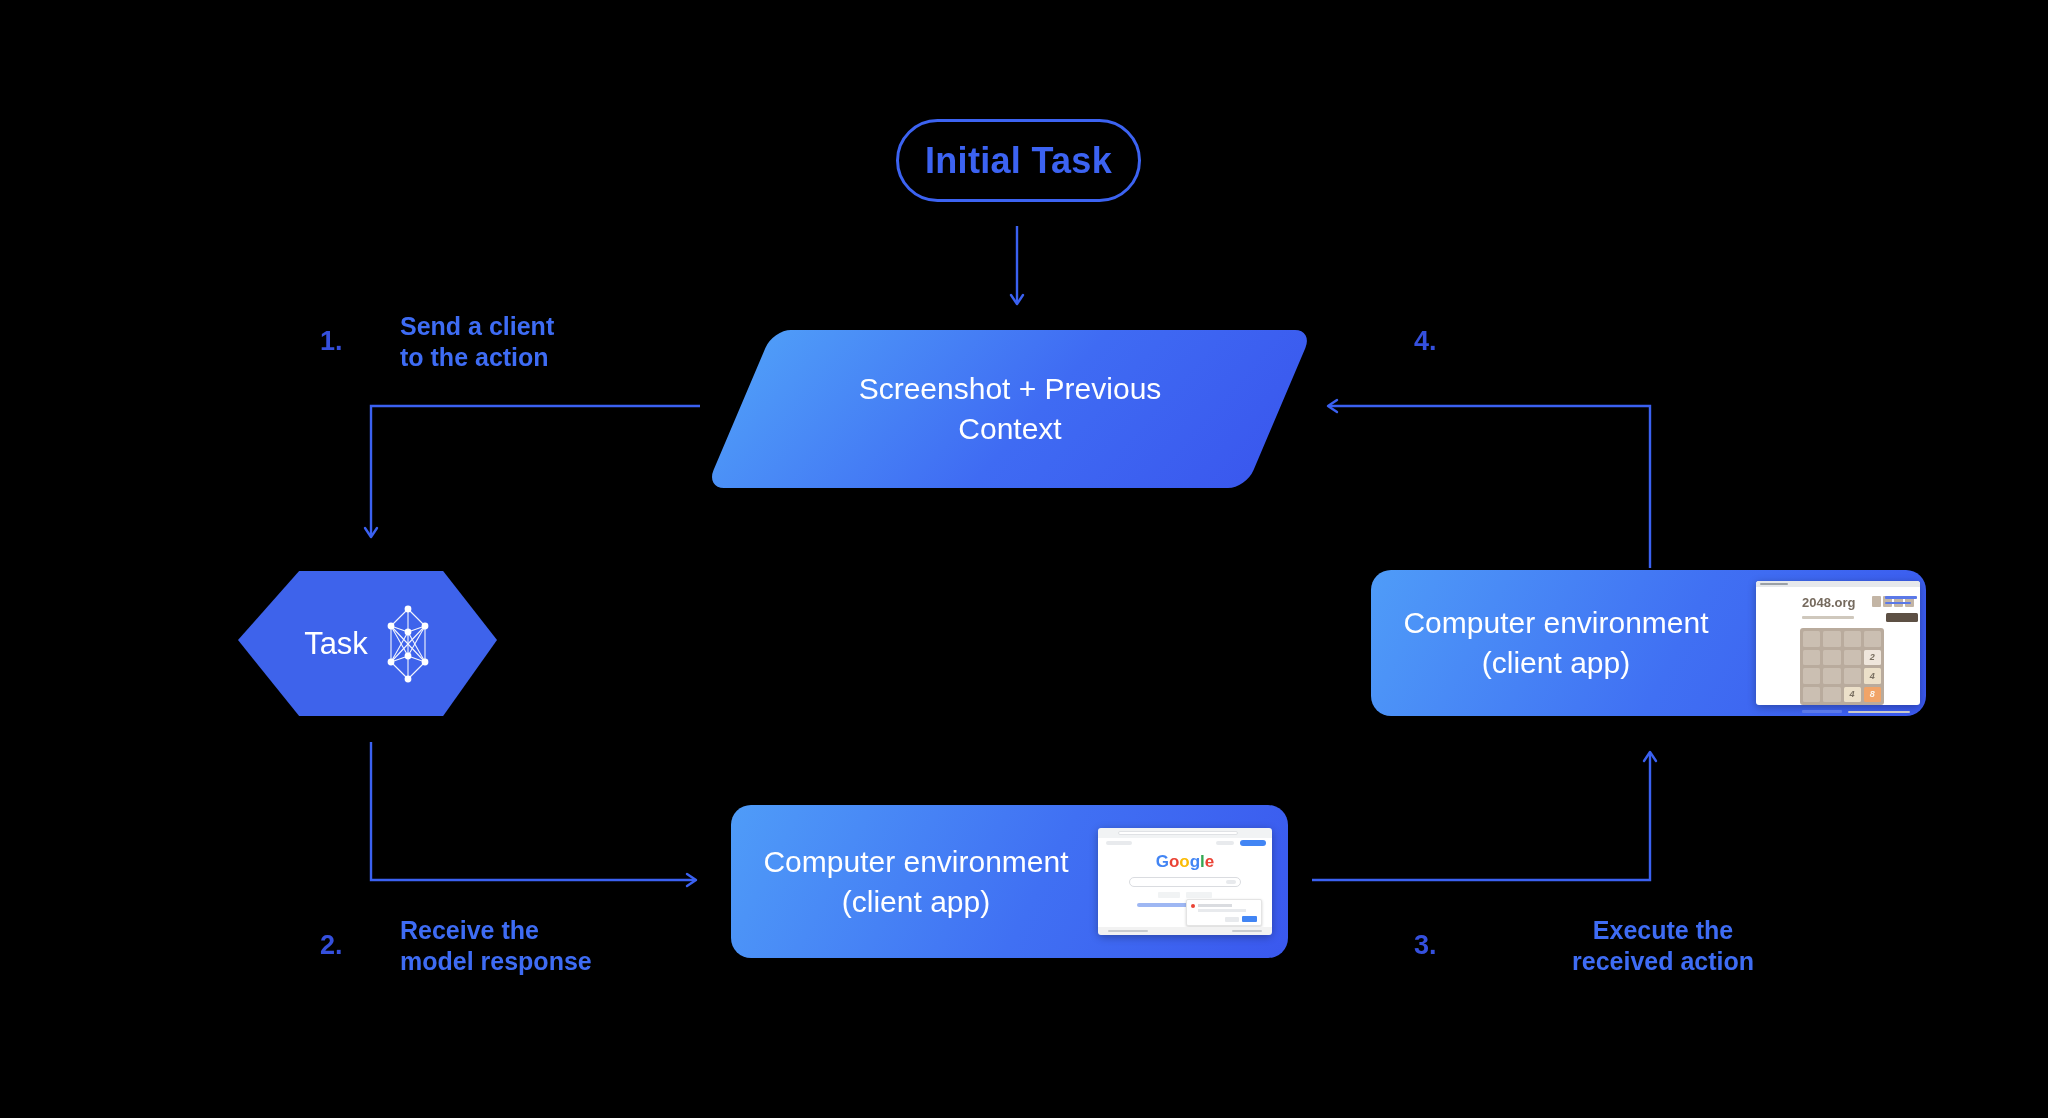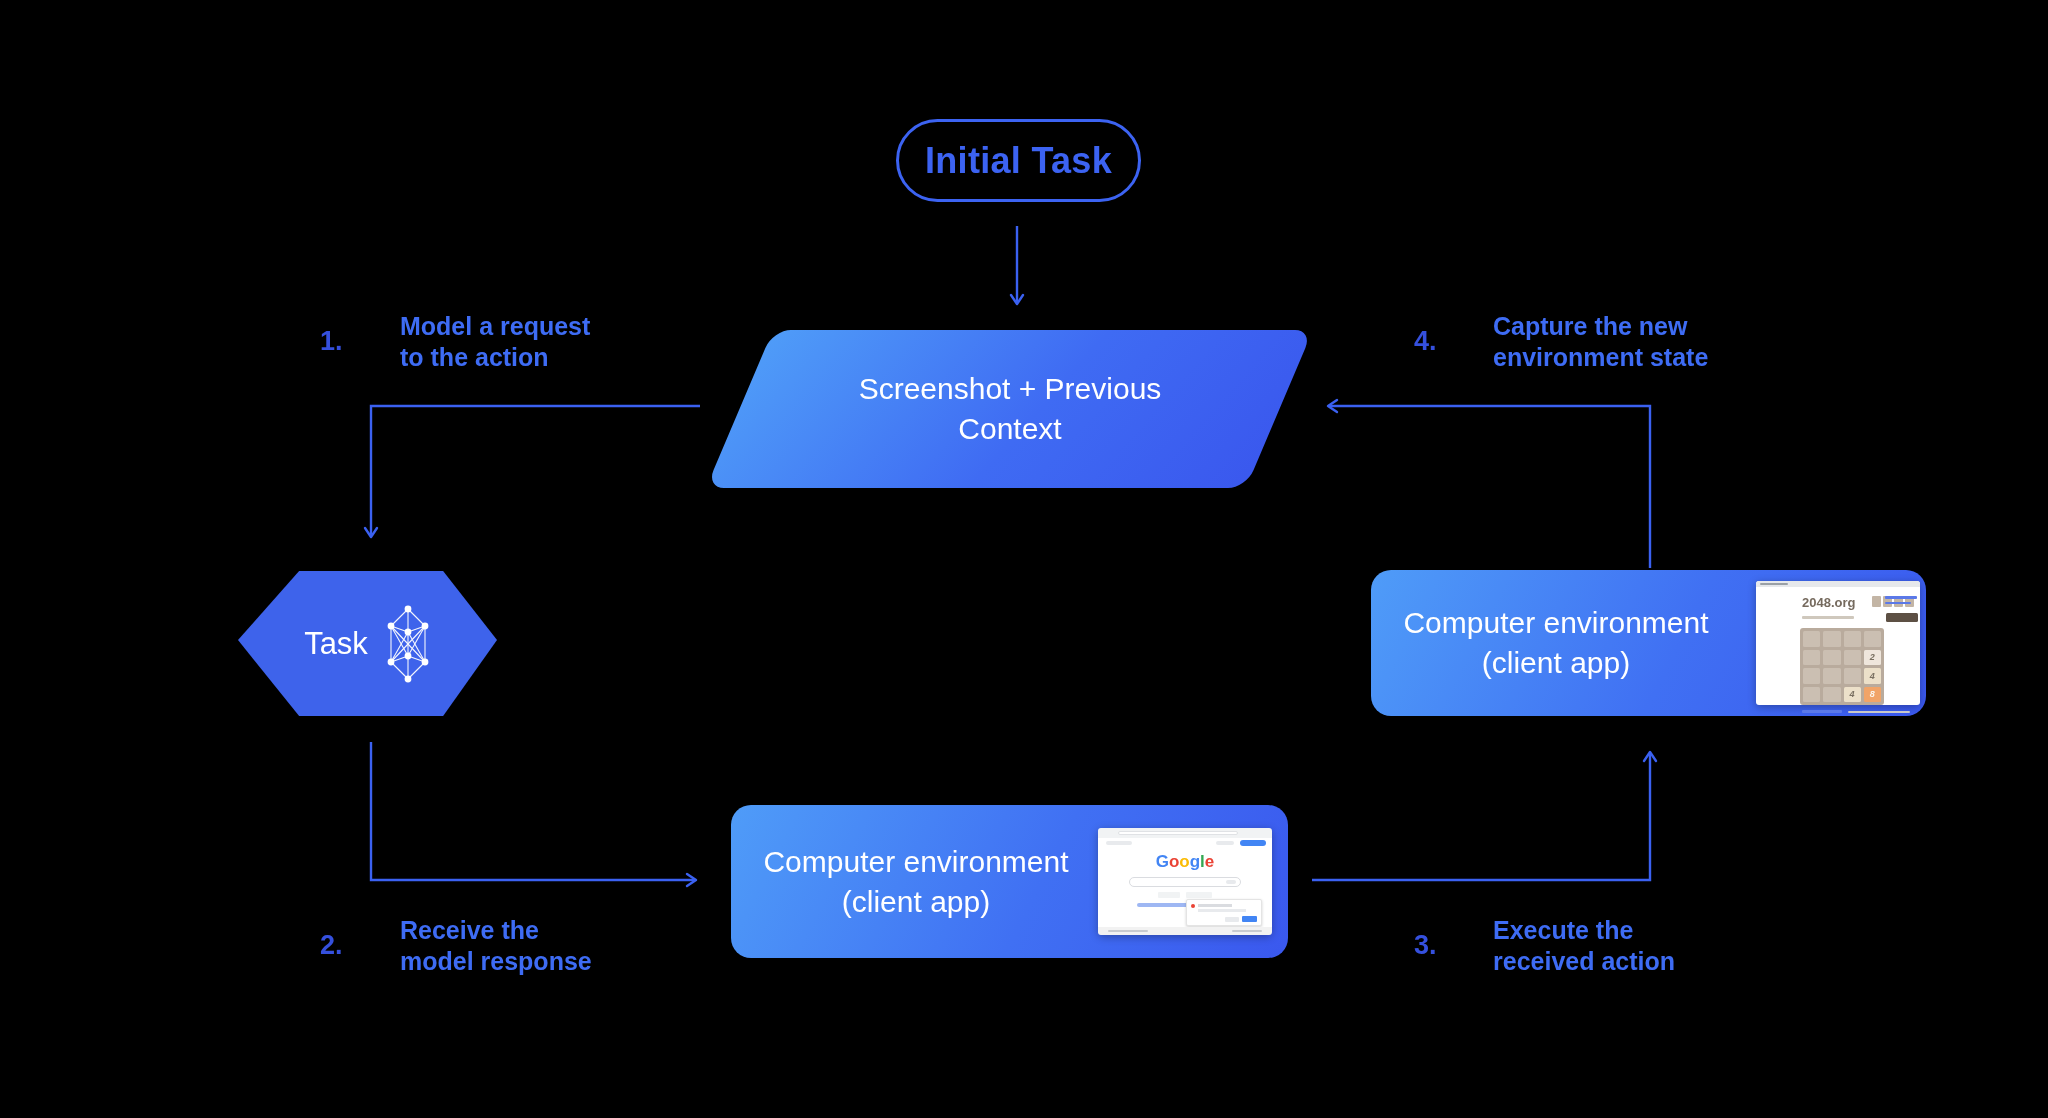--- a/index.html
+++ b/index.html
@@ -167,41 +167,37 @@
           <circle cx="23" cy="52" r="3.4"></circle>
         <circle cx="6" cy="58" r="3.4"></circle>
           <circle cx="40" cy="58" r="3.4"></circle>
           <circle cx="23" cy="75" r="3.4"></circle>
       </g>
     </svg>
   </div>
 
   <div class="step-num" style="left:320px;top:326px;">1.</div>
   <div class="step-text" style="left:400px;top:311px;">
-    <div>Model a request</div>
+    <div>Send a client</div>
     <div>to the action</div>
   </div>
 
   <div class="step-num" style="left:320px;top:930px;">2.</div>
   <div class="step-text" style="left:400px;top:915px;">
     <div>Receive the</div>
     <div>model response</div>
   </div>
 
   <div class="step-num" style="left:1414px;top:930px;">3.</div>
-  <div class="step-text" style="left:1493px;top:915px;">
+  <div class="step-text" style="left:1572px;top:915px;text-align:center;">
     <div>Execute the</div>
     <div>received action</div>
   </div>
 
   <div class="step-num" style="left:1414px;top:326px;">4.</div>
-  <div class="step-text" style="left:1493px;top:311px;">
-    <div>Capture the new</div>
-    <div>environment state</div>
-  </div>
 
   <div class="box box-bottom">
     <div class="box-text">
       <div>Computer environment</div>
       <div>(client app)</div>
     </div>
     <div class="thumb g-thumb">
       <div class="g-chrome">
           <i></i>
         </div>

